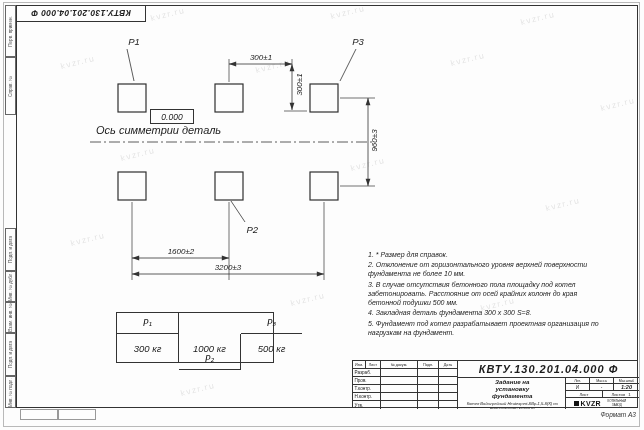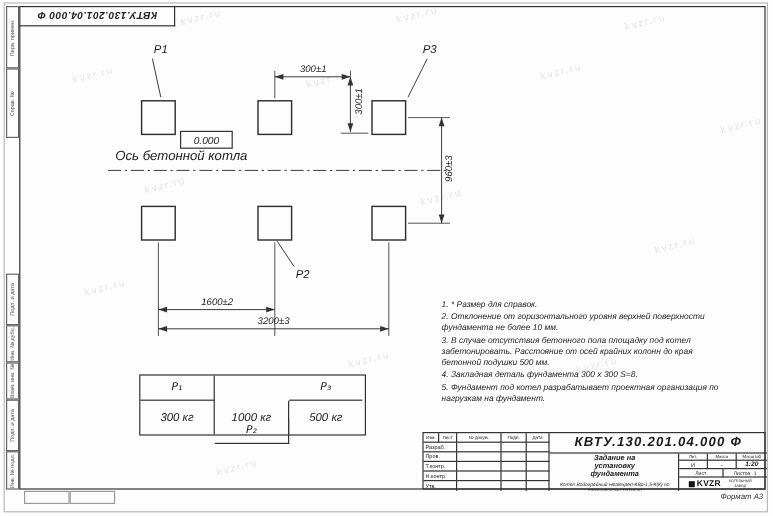--- a/index.html
+++ b/index.html
@@ -22,21 +22,21 @@
   .dim{position:absolute;font:italic 8px "Liberation Sans",sans-serif;color:#1c1c1c;text-align:center;}
   .plabel{position:absolute;font:italic 9.5px "Liberation Sans",sans-serif;color:#1c1c1c;text-align:center;width:22px;}
   .axis-label{position:absolute;font:italic 11px "Liberation Sans",sans-serif;color:#1c1c1c;}
   .levelbox{position:absolute;border:1px solid #333;box-sizing:border-box;
          display:flex;align-items:center;justify-content:center;
          font:italic 8.5px "Liberation Sans",sans-serif;color:#1c1c1c;}
   .notes{position:absolute;left:368px;top:250px;width:232px;
          font:italic 7px "Liberation Sans",sans-serif;color:#1c1c1c;line-height:1.32;}
   .notes p{margin:0 0 1px 0;}
   
-  .ltable{position:absolute;left:116px;top:312px;width:189px;height:51px;
+  .ltable{position:absolute;left:116px;top:312px;width:158px;height:51px;
          border:1.3px solid #333;box-sizing:border-box;}
   .tcell{position:absolute;box-sizing:border-box;border-right:1px solid #333;border-bottom:1px solid #333;
          display:flex;align-items:center;justify-content:center;color:#1c1c1c;}
   .th{font:italic 9px "DejaVu Sans",sans-serif;}
   .tv{font:italic 9.5px "Liberation Sans",sans-serif;}
   .nr{border-right:none !important;}
   .nb{border-bottom:none !important;}
   
   .tb{position:absolute;left:352px;top:360px;width:286px;height:48px;
       border:1.3px solid #333;box-sizing:border-box;}
@@ -139,21 +139,21 @@
   <div class="plabel" style="left:347px;top:36px;">Р3</div>
   <div class="plabel" style="left:236px;top:224px;text-align:right;">Р2</div>
 
   <div class="dim" style="left:231px;top:53px;width:60px;">300±1</div>
   <div class="dim" style="left:274px;top:80px;width:50px;transform:rotate(-90deg);">300±1</div>
   <div class="dim" style="left:346px;top:136px;width:56px;transform:rotate(-90deg);">960±3</div>
   <div class="dim" style="left:150px;top:247px;width:62px;">1600±2</div>
   <div class="dim" style="left:197px;top:263px;width:62px;">3200±3</div>
 
   <div class="levelbox" style="left:150px;top:109px;width:44px;height:15px;">0.000</div>
-  <div class="axis-label" style="left:96px;top:124px;">Ось бетонной котла</div>
+  <div class="axis-label" style="left:96px;top:124px;">Ось симметрии деталь</div>
 
   <div class="notes">
     <p>1. * Размер для справок.</p>
     <p>2. Отклонение от горизонтального уровня верхней поверхности фундамента не более 10 мм.</p>
     <p>3. В случае отсутствия бетонного пола площадку под котел забетонировать. Расстояние от осей крайних колонн до края бетонной подушки 500 мм.</p>
     <p>4. Закладная деталь фундамента 300 x 300 S=8.</p>
     <p>5. Фундамент под котел разрабатывает проектная организация по нагрузкам на фундамент.</p>
   </div>
 
   <div class="ltable">

